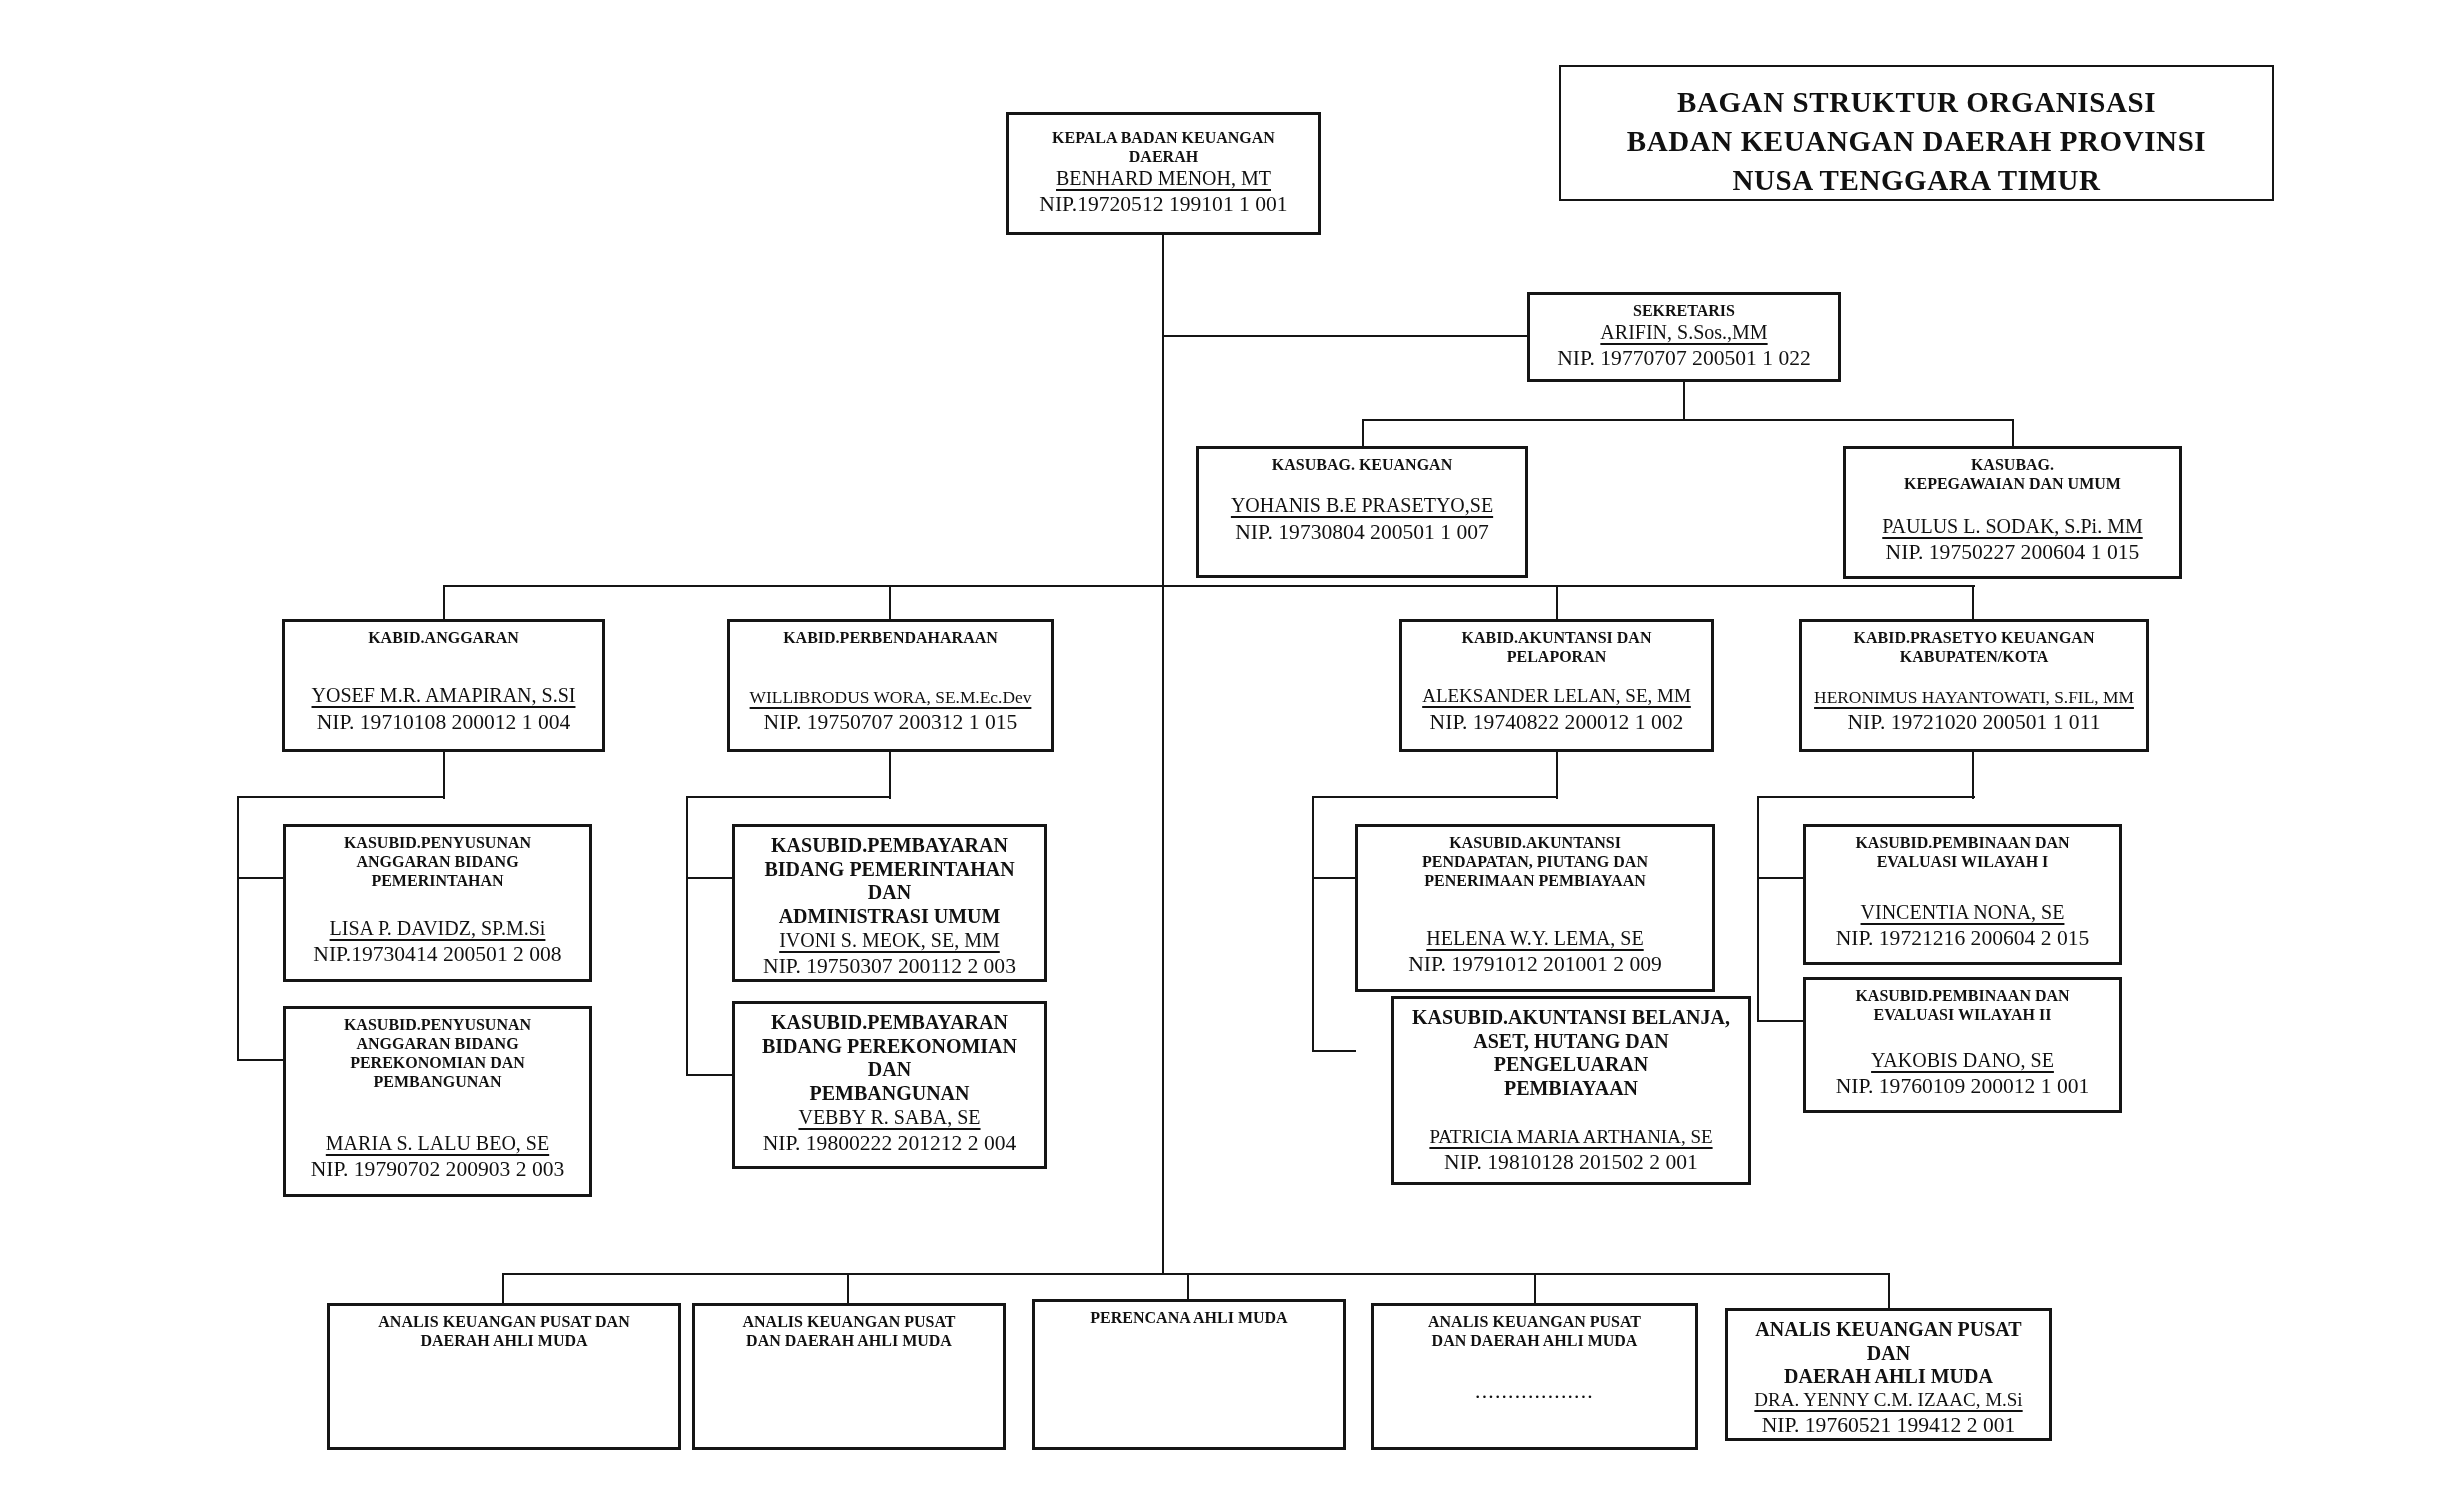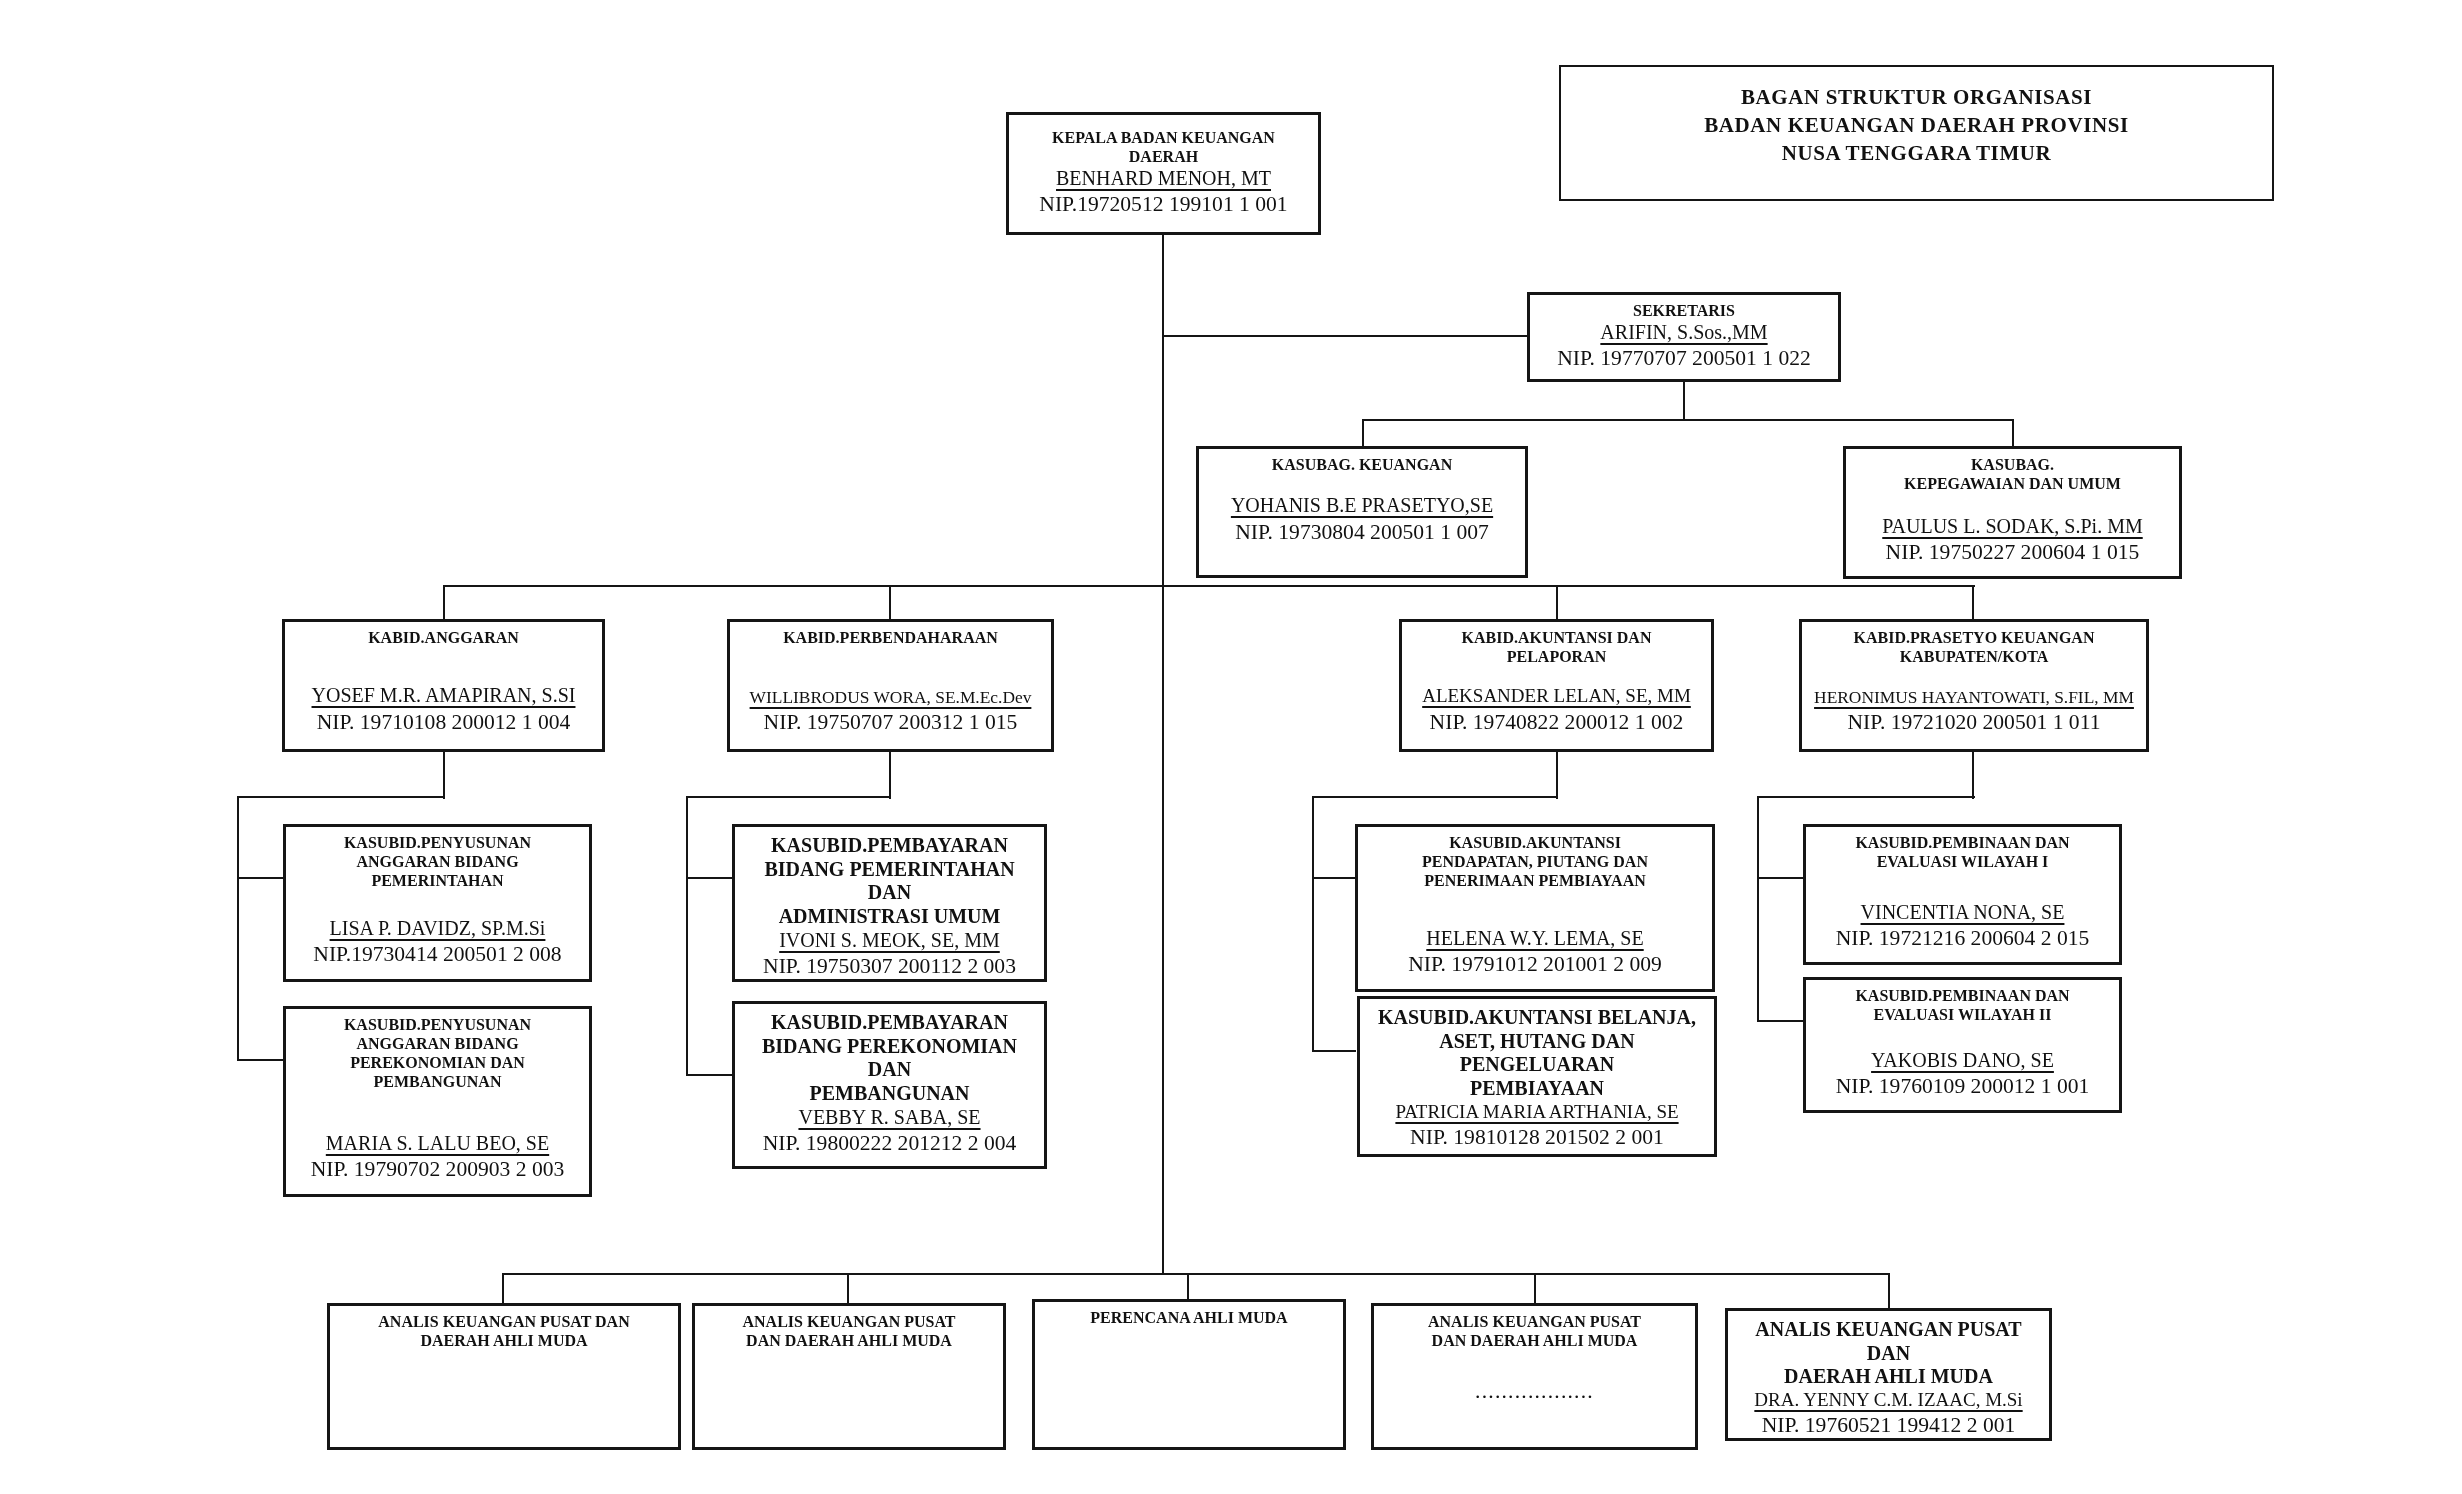--- a/index.html
+++ b/index.html
@@ -34,21 +34,21 @@
   .nip{font-size:21.6px;line-height:1.3;}
   .dots{font-size:21.6px;letter-spacing:1.2px;margin-top:28px;}
 
   
   .chart-title{
     position:absolute;left:1559px;top:65px;width:715px;height:136px;
     box-sizing:border-box;border:2.4px solid #151515;background:#fff;
     display:flex;flex-direction:column;justify-content:flex-start;
     align-items:center;text-align:center;padding-top:15.6px;
   }
-  .chart-title div{font-weight:bold;font-size:21px;line-height:1.35;letter-spacing:0.6px;}
+  .chart-title div{font-weight:bold;font-size:29px;line-height:1.35;letter-spacing:0.6px;}
 
   
   .line{position:absolute;background:#151515;}
 </style>
 </head>
 <body>
 
 <div class="canvas">
 
   <div class="line" style="left:1162px;top:235px;width:2.4px;height:1040px;"></div>
@@ -212,21 +212,21 @@
   <div class="node" style="left:1327px;top:824px;width:360px;height:168px;padding-bottom:10.8px;margin-left:28px;">
     <div class="title">KASUBID.AKUNTANSI
 PENDAPATAN, PIUTANG DAN
 PENERIMAAN PEMBIAYAAN</div>
     <div class="person">
       <div class="name">HELENA W.Y. LEMA, SE</div>
       <div class="nip">NIP. 19791012 201001 2 009</div>
     </div>
   </div>
 
-  <div class="node" style="left:1357px;top:996px;width:360px;height:161px;padding-bottom:6px;">
+  <div class="node" style="left:1391px;top:996px;width:360px;height:189px;padding-bottom:6px;">
     <div class="title t-sm">KASUBID.AKUNTANSI BELANJA,
 ASET, HUTANG DAN PENGELUARAN
 PEMBIAYAAN</div>
     <div class="person">
       <div class="name n-sm">PATRICIA MARIA ARTHANIA, SE</div>
       <div class="nip">NIP. 19810128 201502 2 001</div>
     </div>
   </div>
 
   <div class="node" style="left:1803px;top:824px;width:319px;height:141px;padding-bottom:9.6px;">

